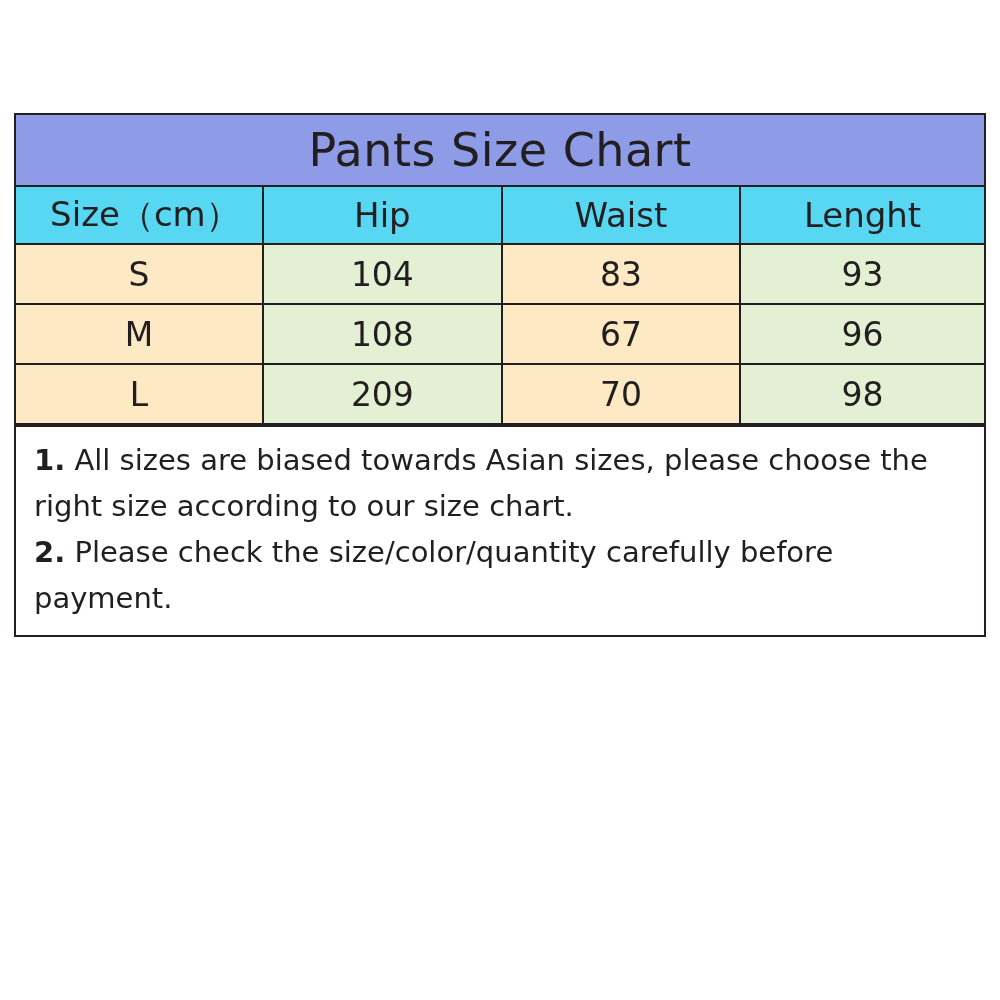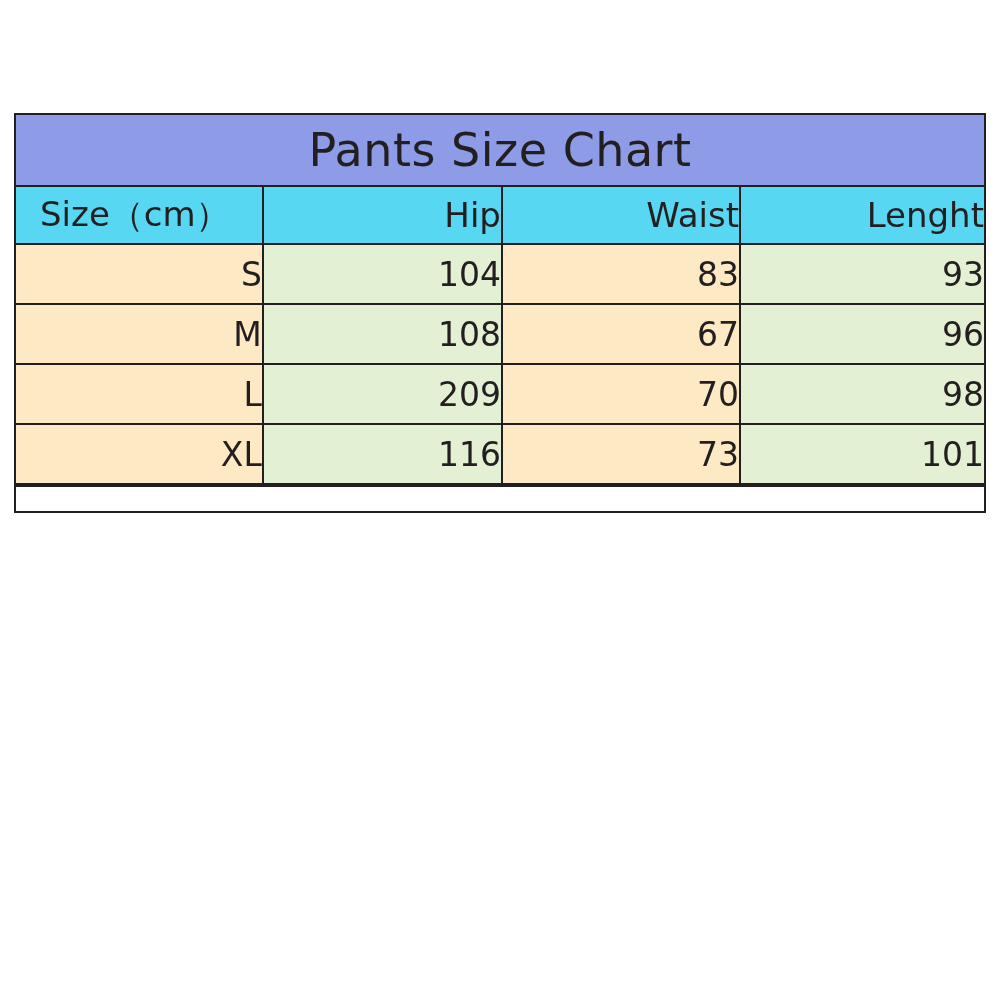--- a/index.html
+++ b/index.html
@@ -45,36 +45,36 @@
   table.size-table {
     border-collapse: collapse;
     width: 100%;
     table-layout: fixed;
   }
 
   table.size-table th,
   table.size-table td {
     border: 2px solid #231f20;
     height: 58px;
-    text-align: right;
+    text-align: center;
     font-size: 33px;
     font-weight: 400;
     color: #231f20;
     padding: 0;
   }
 
   table.size-table thead th {
     background: #57d7f2;
     font-size: 34px;
     height: 56px;
   }
 
   table.size-table thead th:first-child {
-    text-align: left;
-    padding-left: 24px;
+    text-align: center;
+    padding-left: 12px;
   }
 
   table.size-table td.c0 { background: #fdeac4; }
   table.size-table td.c1 { background: #e3f0d4; }
   table.size-table td.c2 { background: #fdeac4; }
   table.size-table td.c3 { background: #e3f0d4; }
 
   
   table.size-table tr > *:first-child { border-left: none; }
   table.size-table tr > *:last-child { border-right: none; }
@@ -137,27 +137,29 @@
           <td class="c1">108</td>
           <td class="c2">67</td>
           <td class="c3">96</td>
         </tr>
         <tr>
           <td class="c0">L</td>
           <td class="c1">209</td>
           <td class="c2">70</td>
           <td class="c3">98</td>
         </tr>
-        <tr>
-          <td class="c0">XL</td>
-          <td class="c1">116</td>
-          <td class="c2">73</td>
-          <td class="c3">101</td>
-        </tr>
       </tbody>
     </table>
 
     <div class="notes">
+      <div class="note">
+        <b>1.</b>
+        <span>All sizes are biased towards Asian sizes, please choose the right size according to our size chart.</span>
+      </div>
+      <div class="note">
+        <b>2.</b>
+        <span>Please check the size/color/quantity carefully before payment.</span>
+      </div>
     </div>
 
   </div>
 
 </div>
 
 </body></html>

